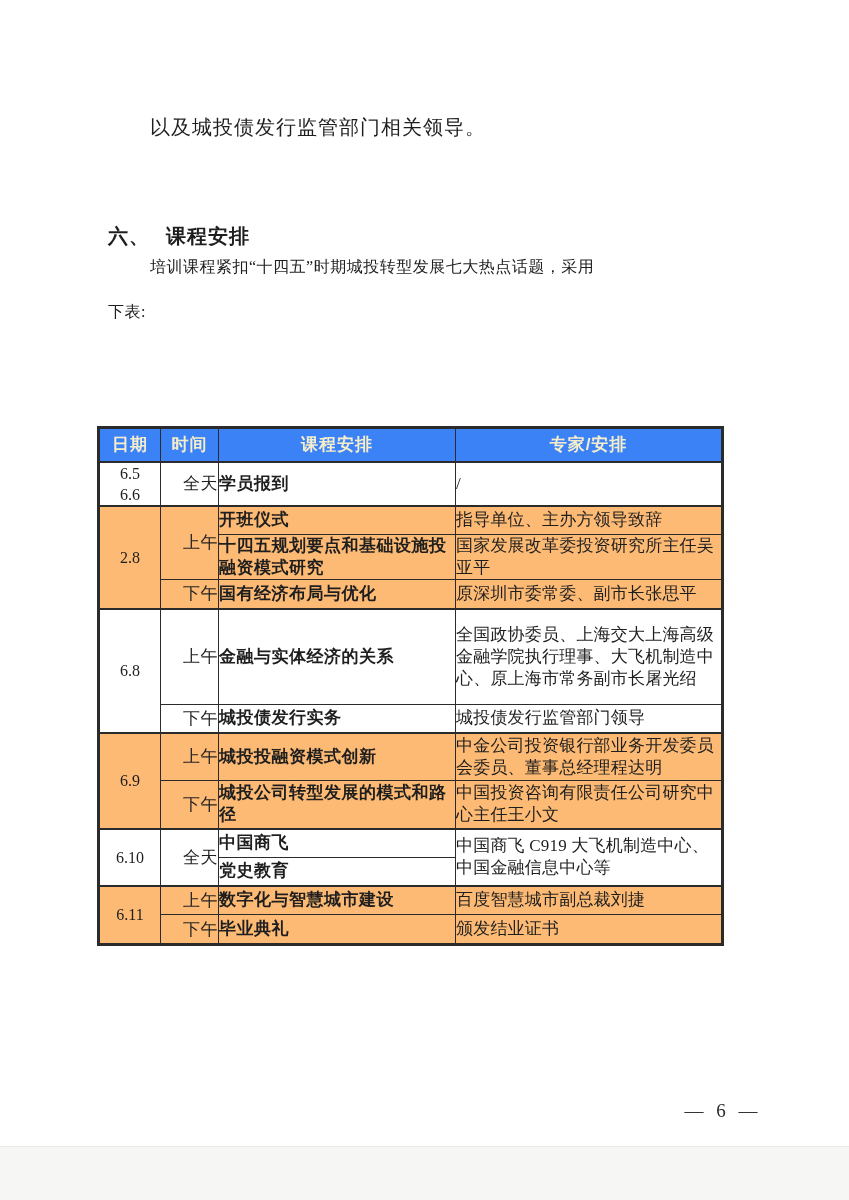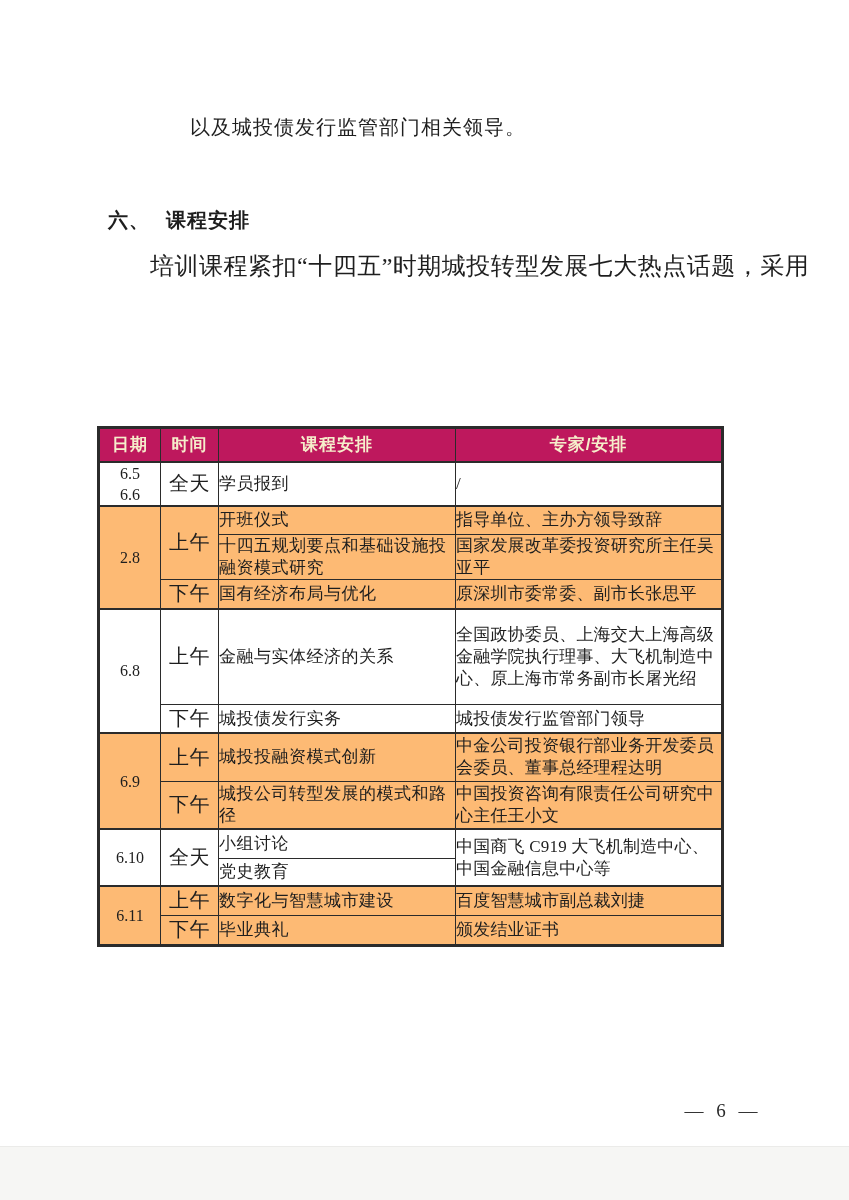--- a/index.html
+++ b/index.html
@@ -3,64 +3,64 @@
 <meta charset="utf-8">
 <style>
   html,body{margin:0;padding:0;}
   body{
     width:849px;height:1200px;position:relative;overflow:hidden;
     background:#ffffff;color:#1e1e1e;
     font-family:"Liberation Serif","DejaVu Serif",serif;
   }
   .top-text{
     position:absolute;left:150px;top:114px;
-    font-size:20px;letter-spacing:1px;margin-left:40px;
+    font-size:20px;letter-spacing:1px;
   }
   .section-heading{
-    position:absolute;left:108px;top:207px;
+    position:absolute;left:108px;top:223px;
     font-family:"Liberation Sans","DejaVu Sans",sans-serif;
     font-weight:bold;font-size:20px;letter-spacing:1px;
   }
   .section-heading .title{margin-left:16px;}
   .paragraph{
     position:absolute;left:108px;top:244px;width:645px;
-    font-size:24px;letter-spacing:0.5px;
+    font-size:16px;letter-spacing:0.5px;
   }
   .paragraph .line{line-height:45px;height:45px;white-space:nowrap;}
   .paragraph .line.indent{padding-left:42px;}
 
   .table-wrap{position:absolute;left:97px;top:426px;}
   table.schedule{
     border-collapse:collapse;table-layout:fixed;width:624px;
     border:3px solid #2b2b2b;
     font-size:17px;
   }
   table.schedule td,table.schedule th{
     border:1px solid #2b2b2b;vertical-align:middle;
     padding:0;overflow:hidden;
   }
   table.schedule thead th{
-    background:#be185d;color:#f6eecb;
+    background:#3b82f6;color:#f6eecb;
     font-family:"Liberation Sans","DejaVu Sans",sans-serif;
     font-weight:bold;font-size:17px;letter-spacing:1px;
     border-bottom-width:2px;
   }
   tr.group td{border-top-width:2px;}
   .col-date{width:62px;}
   .col-time{width:58px;}
   .col-course{width:237px;}
   .col-expert{width:267px;}
   td.date{
     text-align:center;font-size:16px;line-height:21px;
     white-space:pre-line;font-family:"Liberation Serif","DejaVu Serif",serif;
   }
-  td.time{text-align:center;font-size:20px;letter-spacing:0.5px;}
+  td.time{text-align:right;font-size:17px;letter-spacing:0.5px;}
   td.course{
     font-family:"Liberation Sans","DejaVu Sans",sans-serif;
-    font-weight:normal;font-size:17px;line-height:22px;
+    font-weight:bold;font-size:17px;line-height:22px;
     padding:2px 14px 2px 10px;letter-spacing:0.5px;
   }
   td.expert{
     font-size:17px;line-height:22px;
     padding:2px 6px 2px 8px;letter-spacing:0.2px;
   }
   tr.h34{height:34px;} tr.h42{height:42px;} tr.h29{height:29px;}
   tr.h47{height:32px;padding-left:10px;} tr.h96{height:96px;} tr.h28{height:28px;}
   tr.h48{height:48px;} tr.h30{height:30px;}
   tr.yellow td{background:#fdba74;}
@@ -79,20 +79,21 @@
 <body>
 
 <div class="top-text">以及城投债发行监管部门相关领导。</div>
 
 <div class="section-heading">
   <span class="num">六、</span><span class="title">课程安排</span>
 </div>
 
 <div class="paragraph">
   <div class="line indent">培训课程紧扣“十四五”时期城投转型发展七大热点话题，采用</div>
+  <div class="line">下表:</div>
 </div>
 
 <div class="table-wrap">
   <table class="schedule">
     <colgroup>
       <col class="col-date">
         <col class="col-time">
         <col class="col-course">
         <col class="col-expert">
     </colgroup>
@@ -145,21 +146,21 @@
         <td class="expert">中金公司投资银行部业务开发委员会委员、董事总经理程达明</td>
       </tr>
       <tr class="h48 yellow">
         <td class="time">下午</td>
         <td class="course">城投公司转型发展的模式和路径</td>
         <td class="expert">中国投资咨询有限责任公司研究中心主任王小文</td>
       </tr>
       <tr class="h29 white group">
         <td class="date" rowspan="2">6.10</td>
         <td class="time" rowspan="2">全天</td>
-        <td class="course">小组讨论</td>
+        <td class="course">中国商飞</td>
         <td class="expert" rowspan="2">中国商飞 C919 大飞机制造中心、中国金融信息中心等</td>
       </tr>
       <tr class="h28 white">
         <td class="course">党史教育</td>
       </tr>
       <tr class="h29 yellow group">
         <td class="date" rowspan="2">6.11</td>
         <td class="time">上午</td>
         <td class="course">数字化与智慧城市建设</td>
         <td class="expert">百度智慧城市副总裁刘捷</td>

